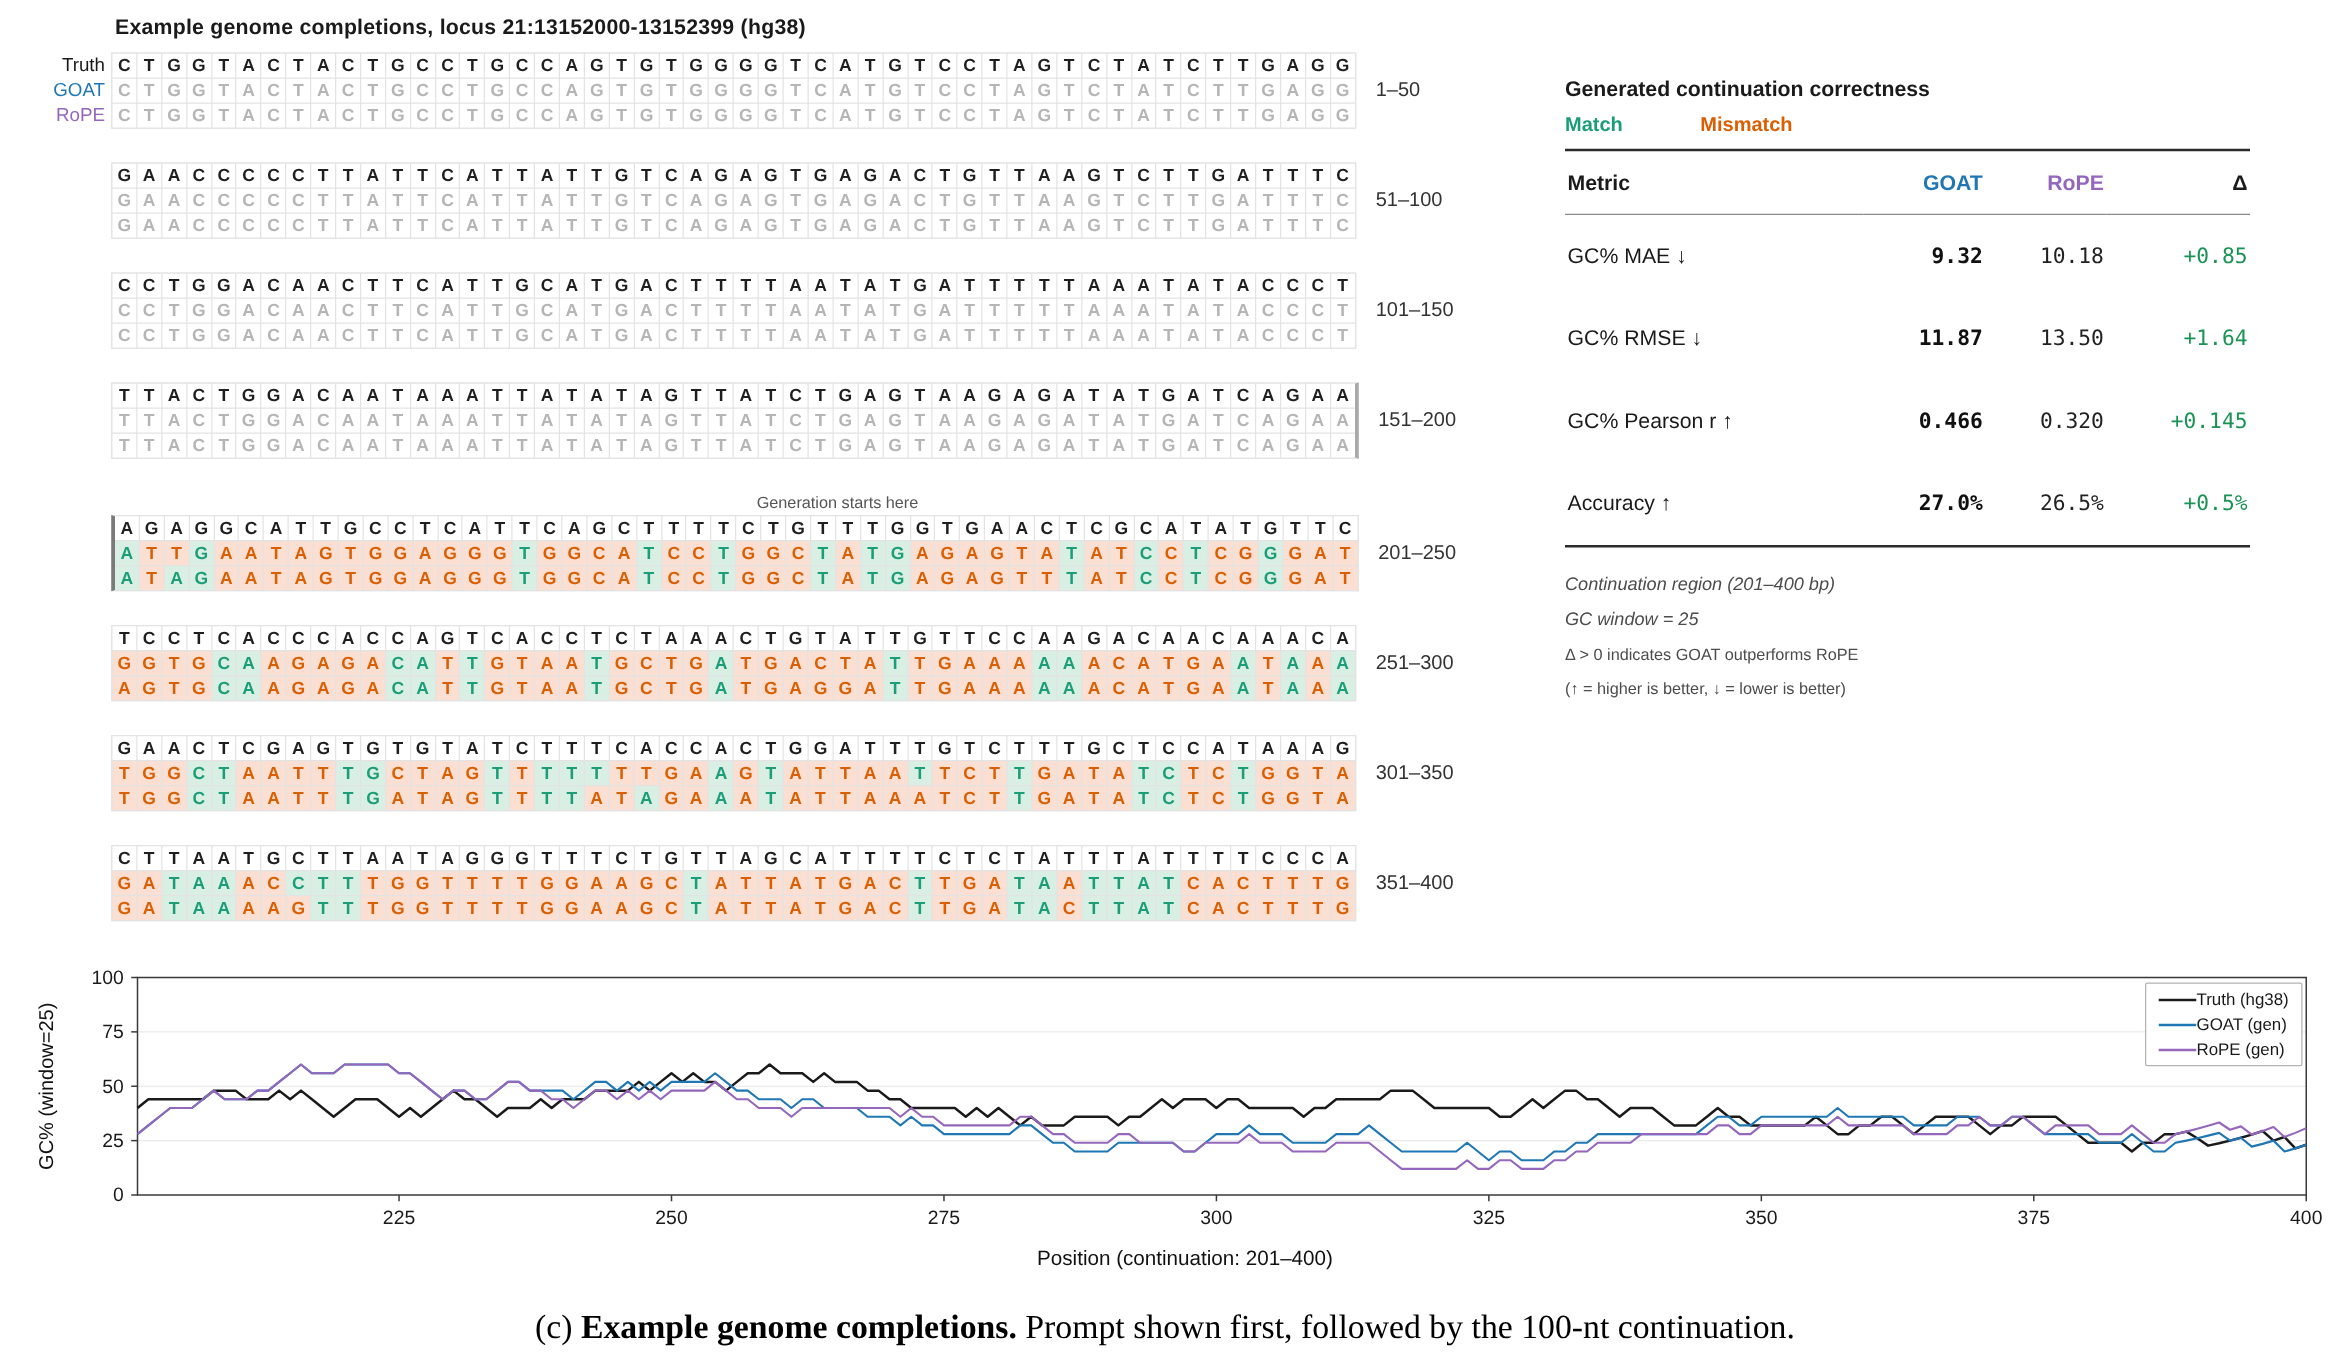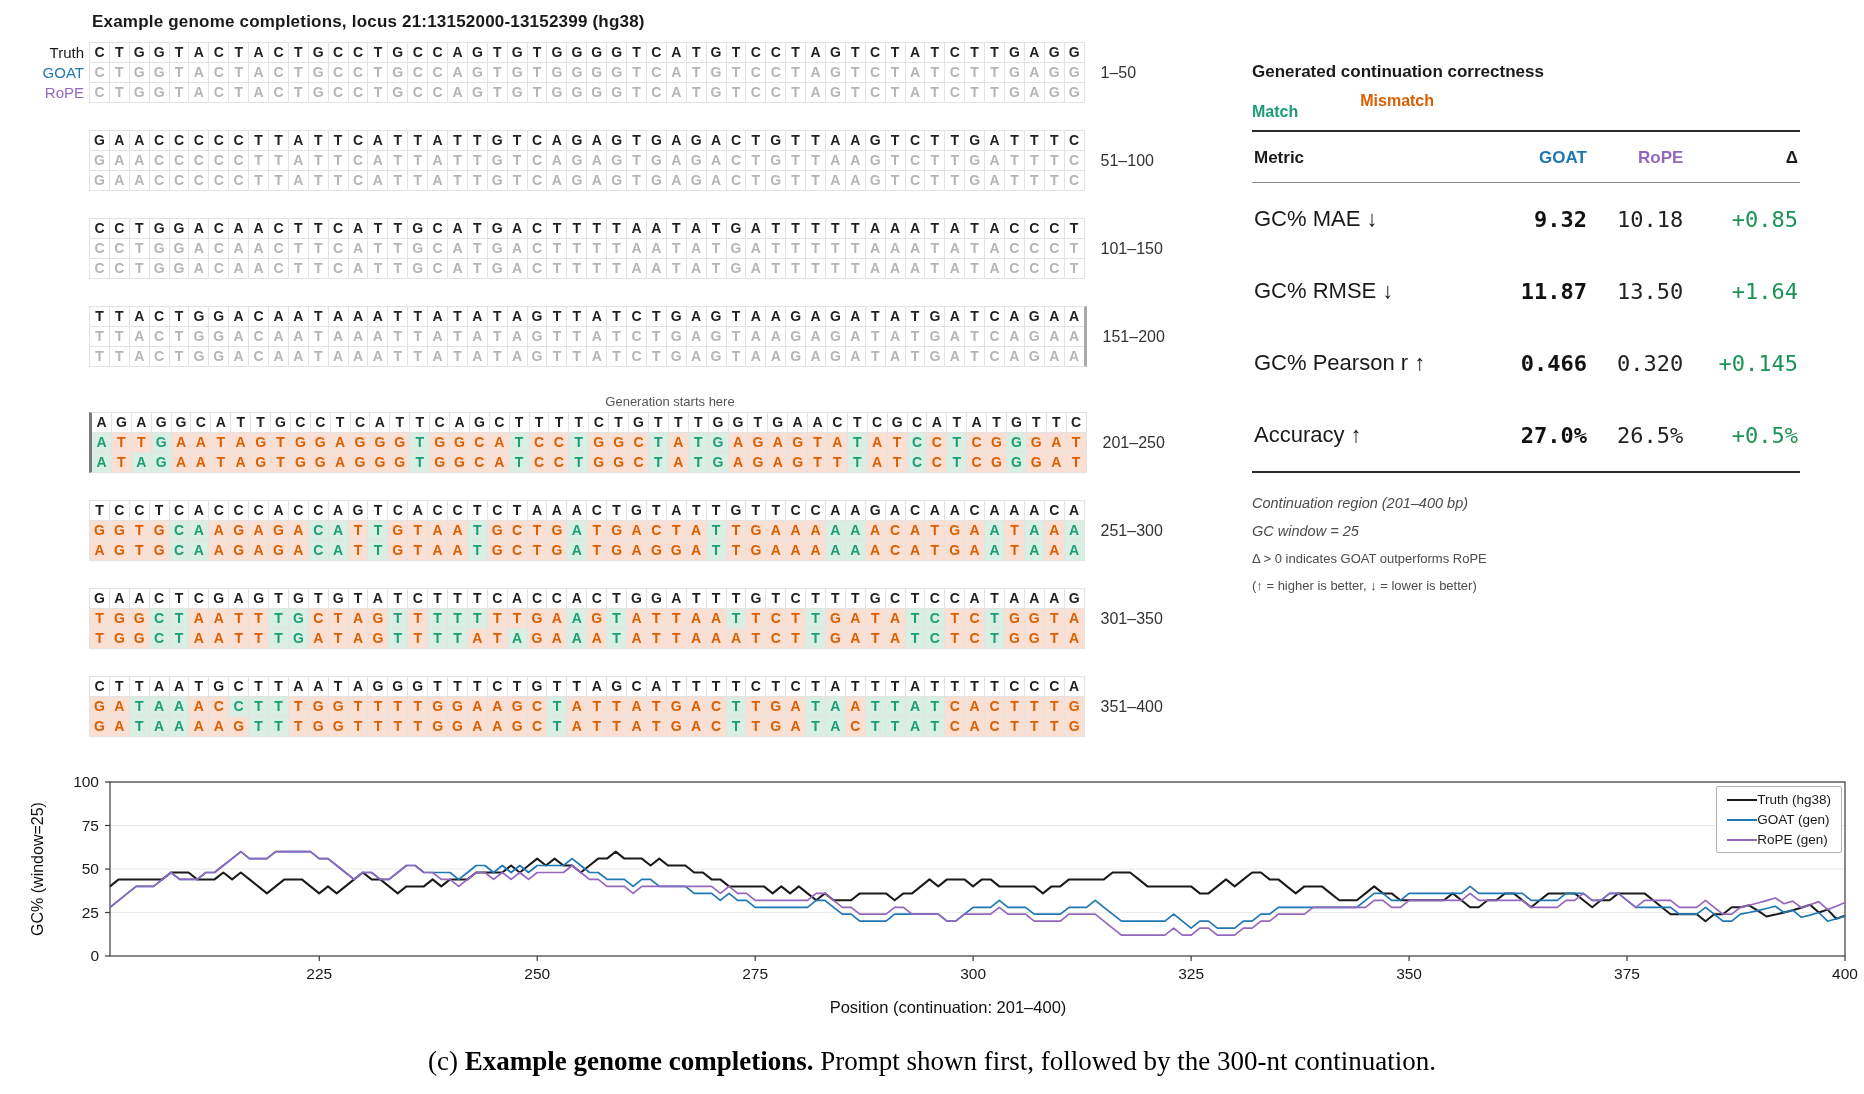--- a/index.html
+++ b/index.html
@@ -21,29 +21,29 @@
   .truth-cell{color:#1f1f1f;}
   .prompt-cell{color:#b5b5b5;}
   .match-cell{color:var(--match);background:var(--match-bg);}
   .mismatch-cell{color:var(--mismatch);background:var(--mismatch-bg);}
   .range-label{margin-left:16px;font-size:16px;color:#333;white-space:nowrap;}
 
   
   #metrics-panel{position:absolute;left:1252px;top:62px;width:560px;}
   .metrics-title{font-size:17px;font-weight:bold;margin-bottom:10px;}
   .mm-legend{display:flex;gap:62px;font-size:16px;font-weight:bold;margin-bottom:9px;}
-  .mm-match{color:var(--match);margin-top:11px;}
+  .mm-match{color:var(--match);}
   .mm-mismatch{color:var(--mismatch);}
   .rule-heavy{border:none;border-top:2px solid #2b2b2b;margin:0 0 0 0;width:548px;}
   table.metrics{width:548px;border-collapse:collapse;}
   table.metrics th{font-size:17px;font-weight:bold;text-align:right;padding:16px 2px 14px 2px;}
   table.metrics th.metric-col{text-align:left;}
   table.metrics th.goat-col{color:var(--goat);}
   table.metrics th.rope-col{color:var(--rope);}
-  table.metrics td{font-size:22px;text-align:right;padding:23px 2px;white-space:nowrap;}
+  table.metrics td{font-size:17px;text-align:right;padding:23px 2px;white-space:nowrap;}
   table.metrics td.metric-name{text-align:left;color:#1a1a1a;}
   td.num{font-family:"DejaVu Sans Mono",monospace;font-size:16px;}
   td.goat-val{font-weight:bold;color:#111;}
   td.rope-val{color:#222;}
   td.delta-val{color:var(--delta);}
   .footnotes{margin-top:22px;color:#4c4c4c;}
   .footnotes .fn{margin-bottom:12px;}
   .fn-italic{font-style:italic;font-size:14.5px;}
   .fn-small{font-size:13px;}
 
@@ -1502,16 +1502,16 @@
           <span>GOAT (gen)</span>
         </div>
         <div class="legend-item">
           <span class="legend-swatch" style="border-top-color: rgb(148, 103, 189);"></span>
           <span>RoPE (gen)</span>
         </div>
       </div>
   </div>
 
   <div id="caption">
-    <span>(c) </span><span class="cap-bold">Example genome completions.</span><span> Prompt shown first, followed by the 300-nt continuation.</span>
+    <span>(c) </span><span class="cap-bold">Example genome completions.</span><span> Prompt shown first, followed by the 100-nt continuation.</span>
   </div>
 
 </div>
 
 </body></html>

